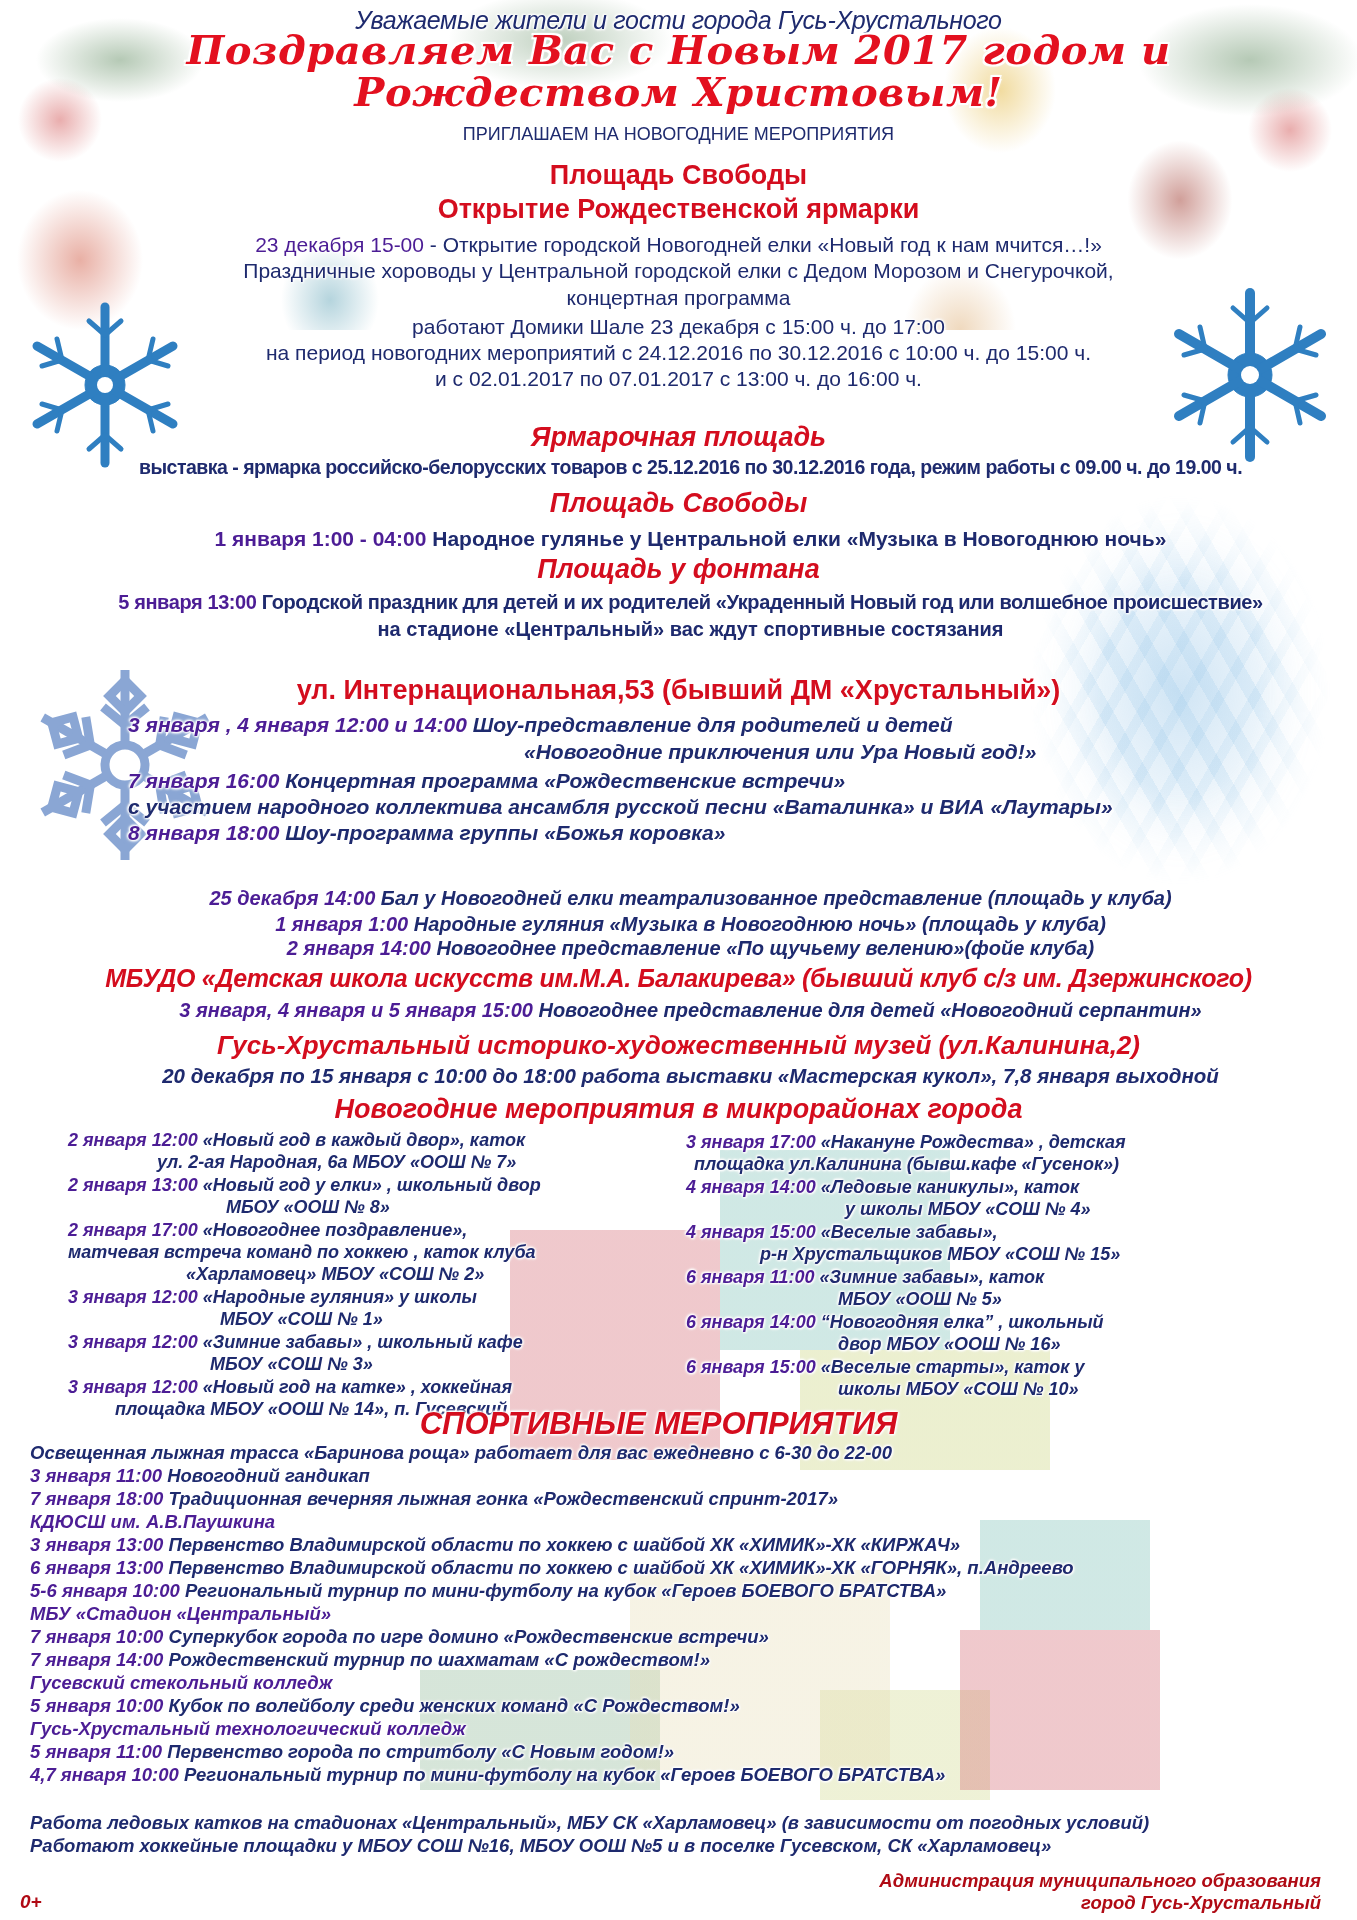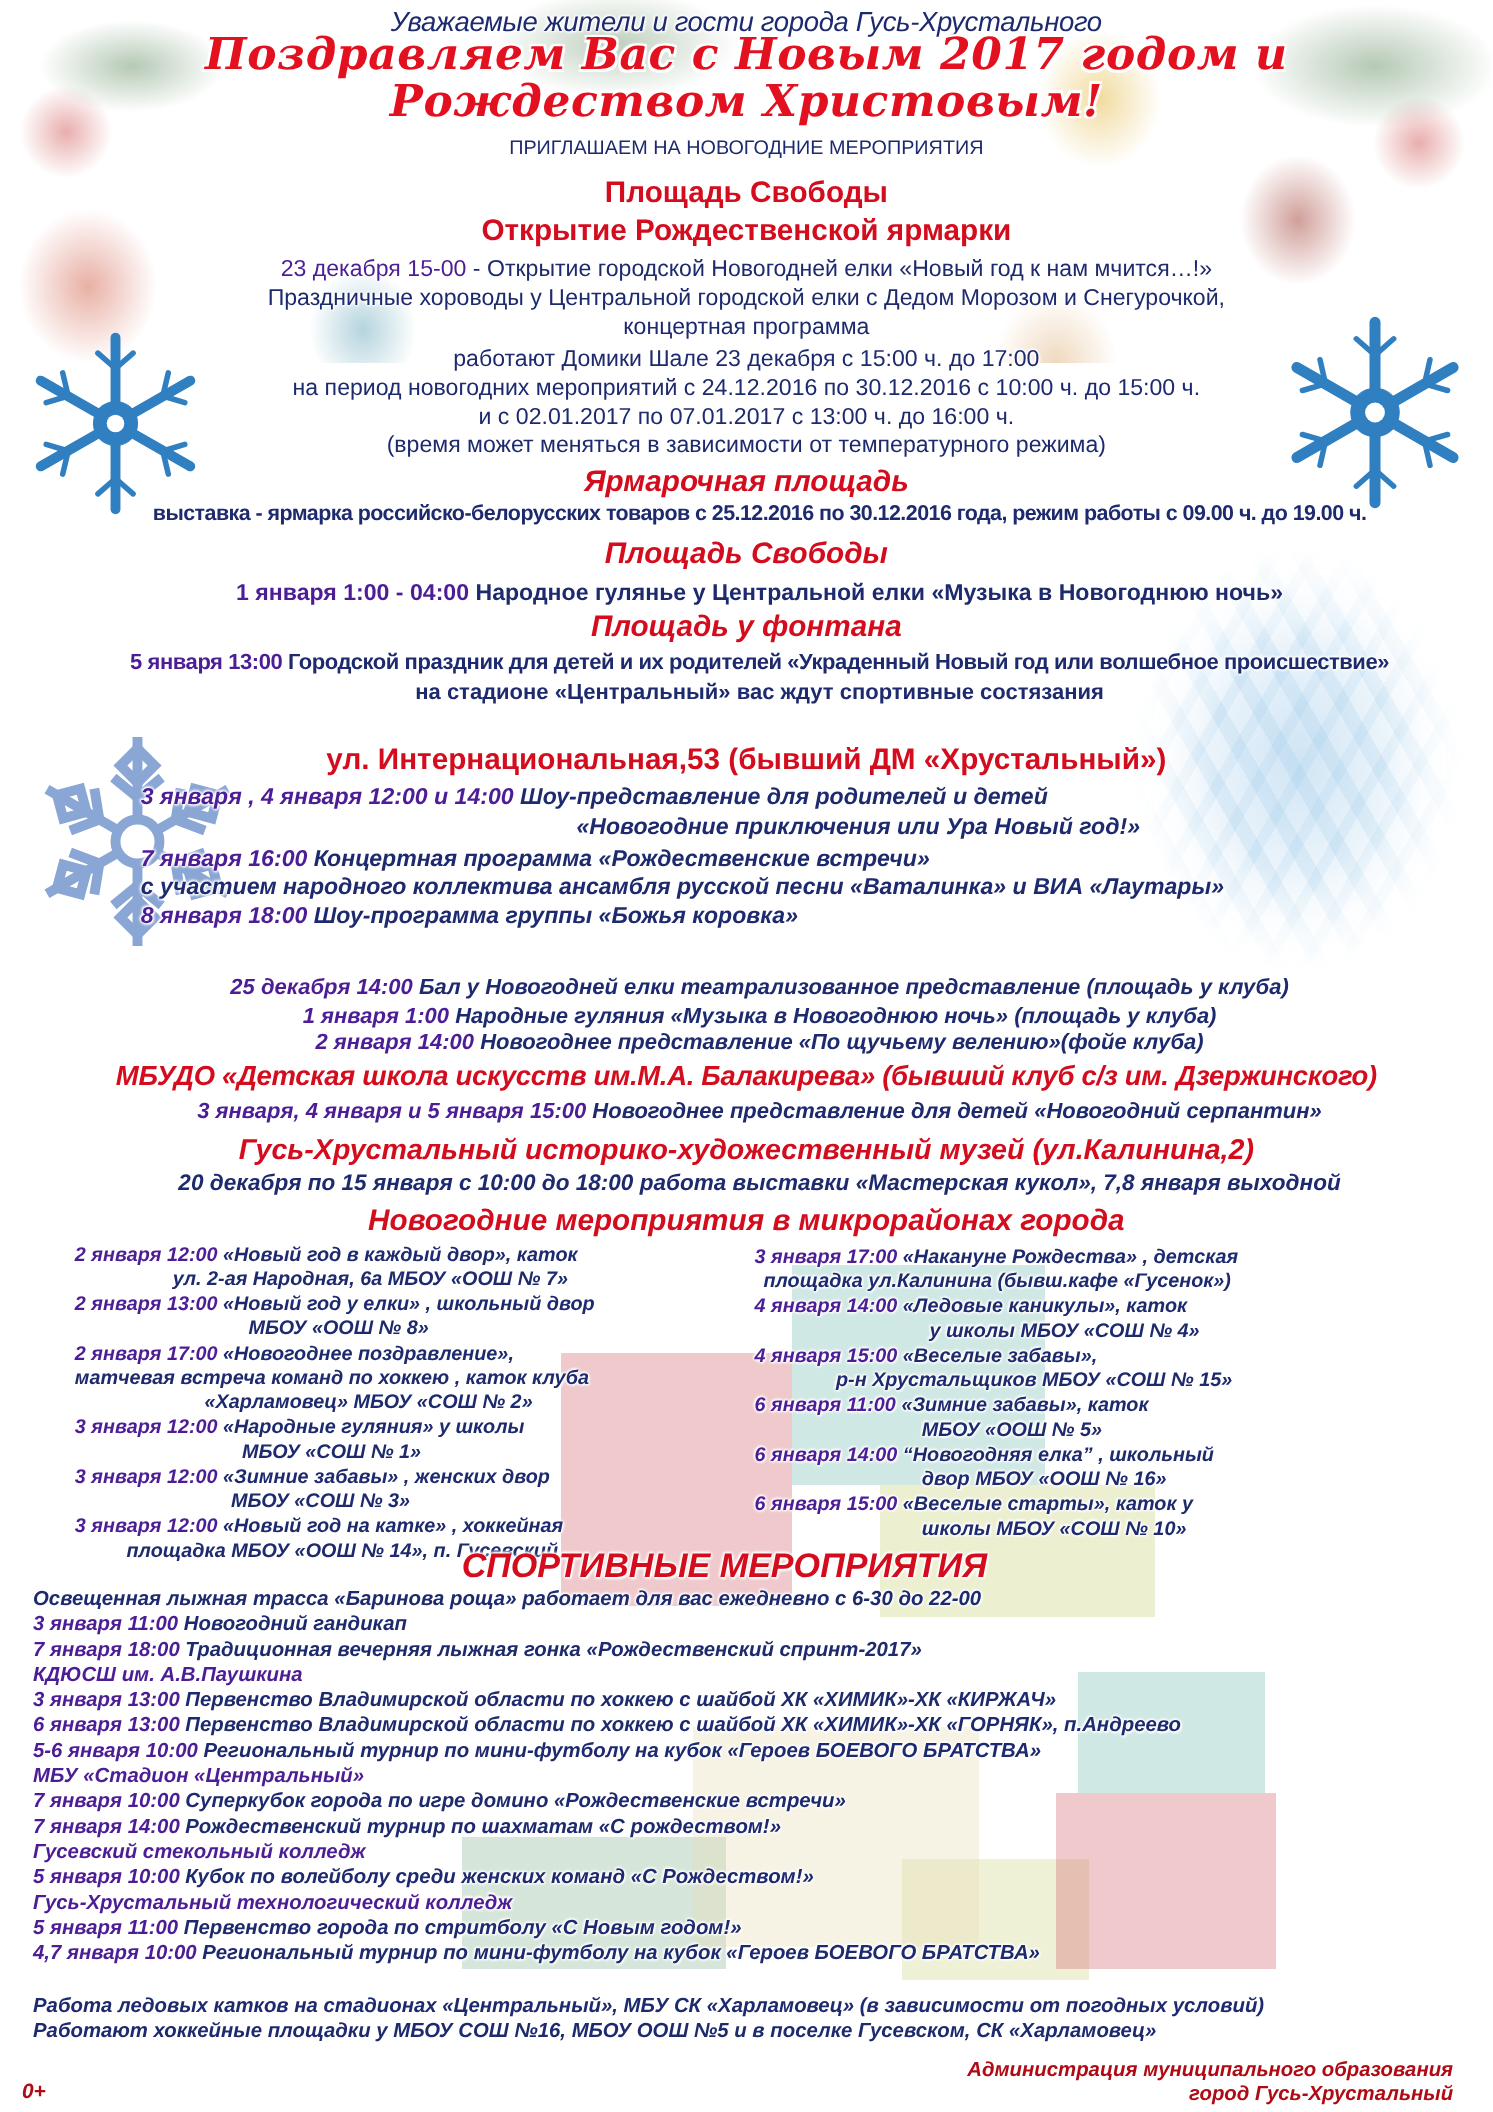--- a/index.html
+++ b/index.html
@@ -148,21 +148,20 @@
   <div class="ln c h-red halo" style="top:162px">Площадь Свободы</div>
   <div class="ln c h-red halo" style="top:196px">Открытие Рождественской ярмарки</div>
   <div class="ln c body22 halo" style="top:234px">
     <span class="red">23 декабря 15-00</span><span class="navy"> - Открытие городской Новогодней елки «Новый год к нам мчится…!»</span>
   </div>
   <div class="ln c body22 navy halo" style="top:260px">Праздничные хороводы у  Центральной городской елки с Дедом Морозом и Снегурочкой,</div>
   <div class="ln c body22 navy halo" style="top:287px">концертная программа</div>
   <div class="ln c body22 navy halo" style="top:316px">работают  Домики Шале 23 декабря с 15:00 ч. до 17:00</div>
   <div class="ln c body22 navy halo" style="top:342px">на период новогодних мероприятий с 24.12.2016 по 30.12.2016 с 10:00 ч. до 15:00 ч.</div>
   <div class="ln c body22 navy halo" style="top:368px">и с 02.01.2017 по 07.01.2017 с 13:00 ч. до 16:00 ч.</div>
-  <div class="ln c body22 navy halo" style="top:394px">(время может меняться в зависимости от температурного режима)</div>
 
   <div class="ln c h-red-i halo" style="top:424px">Ярмарочная площадь</div>
   <div class="ln c body22b navy halo" style="top:458px;font-size:19.5px;letter-spacing:-0.5px">выставка - ярмарка российско-белорусских товаров с 25.12.2016  по 30.12.2016 года, режим работы с 09.00 ч. до 19.00 ч.</div>
 
   <div class="ln c h-red-i halo" style="top:490px">Площадь Свободы</div>
   <div class="ln c body22b halo" style="top:528px">
     <span class="red">1 января 1:00 - 04:00</span><span class="navy">  Народное гулянье у Центральной елки  «Музыка в Новогоднюю ночь»</span>
   </div>
 
   <div class="ln c h-red-i halo" style="top:556px">Площадь у фонтана</div>
@@ -211,21 +210,21 @@
     <div class="ln micro-left halo" style="top:1176px;left:68px"><span class="red">2 января 13:00</span><span class="navy"> «Новый год у елки» , школьный двор</span></div>
     <div class="ln micro-left navy halo" style="top:1198px;left:226px">МБОУ «ООШ № 8»</div>
 
     <div class="ln micro-left halo" style="top:1221px;left:68px"><span class="red">2 января 17:00</span><span class="navy">  «Новогоднее поздравление»,</span></div>
     <div class="ln micro-left navy halo" style="top:1243px;left:68px">матчевая встреча команд по хоккею , каток клуба</div>
     <div class="ln micro-left navy halo" style="top:1265px;left:186px">«Харламовец» МБОУ «СОШ № 2»</div>
 
     <div class="ln micro-left halo" style="top:1288px;left:68px"><span class="red">3 января 12:00</span><span class="navy">  «Народные гуляния» у школы</span></div>
     <div class="ln micro-left navy halo" style="top:1310px;left:220px">МБОУ «СОШ № 1»</div>
 
-    <div class="ln micro-left halo" style="top:1333px;left:68px"><span class="red">3 января 12:00</span><span class="navy">  «Зимние забавы» , женских двор</span></div>
+    <div class="ln micro-left halo" style="top:1333px;left:68px"><span class="red">3 января 12:00</span><span class="navy">  «Зимние забавы» , школьный кафе</span></div>
     <div class="ln micro-left navy halo" style="top:1355px;left:210px">МБОУ «СОШ № 3»</div>
 
     <div class="ln micro-left halo" style="top:1378px;left:68px"><span class="red">3 января 12:00</span><span class="navy">  «Новый год на катке» , хоккейная</span></div>
     <div class="ln micro-left navy halo" style="top:1400px;left:115px">площадка МБОУ «ООШ № 14», п. Гусевский</div>
   </div>
 
   <div>
     <div class="ln micro-left halo" style="top:1133px;left:686px"><span class="red">3 января 17:00</span><span class="navy">  «Накануне Рождества» , детская</span></div>
     <div class="ln micro-left navy halo" style="top:1155px;left:694px">площадка ул.Калинина (бывш.кафе «Гусенок»)</div>
 

